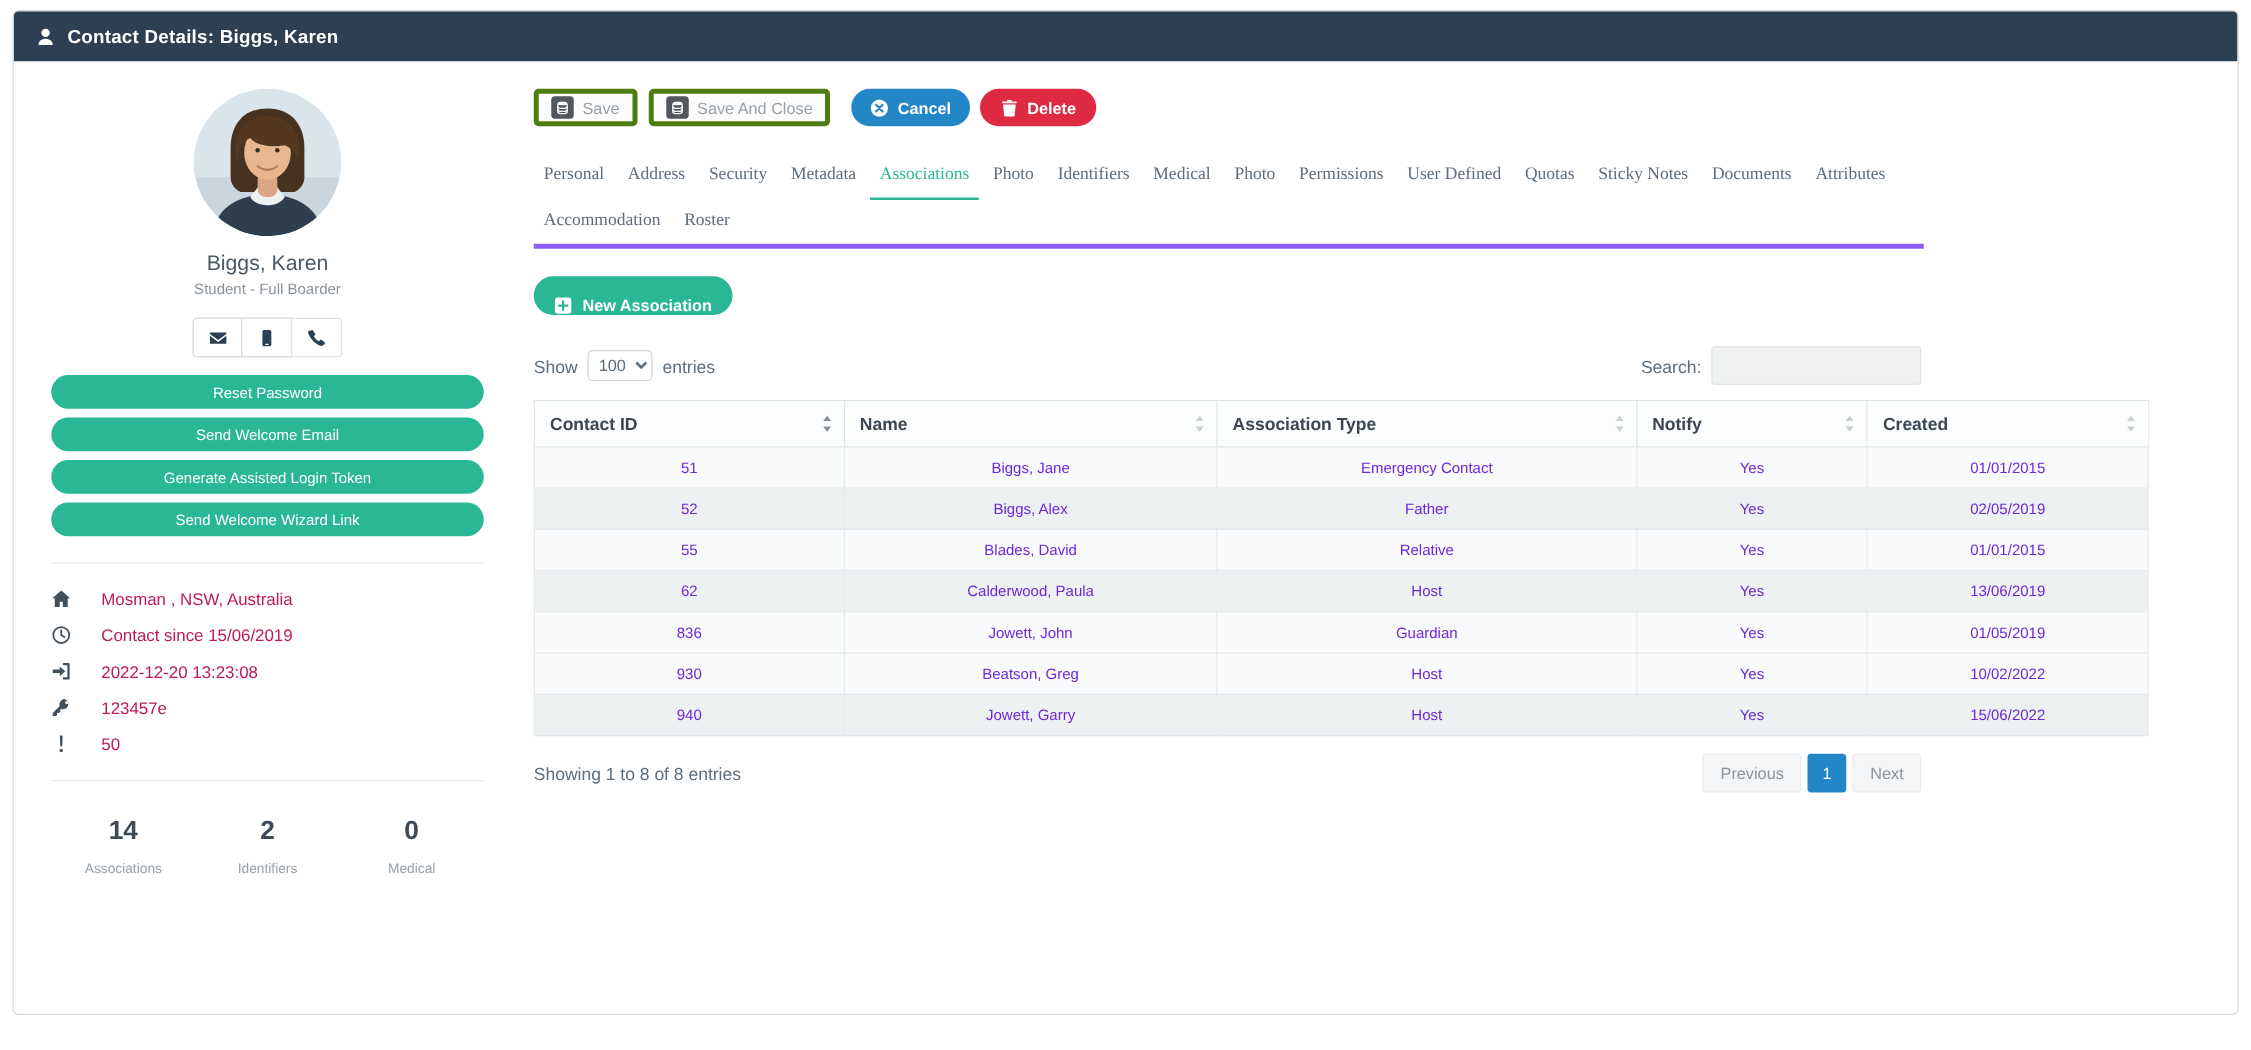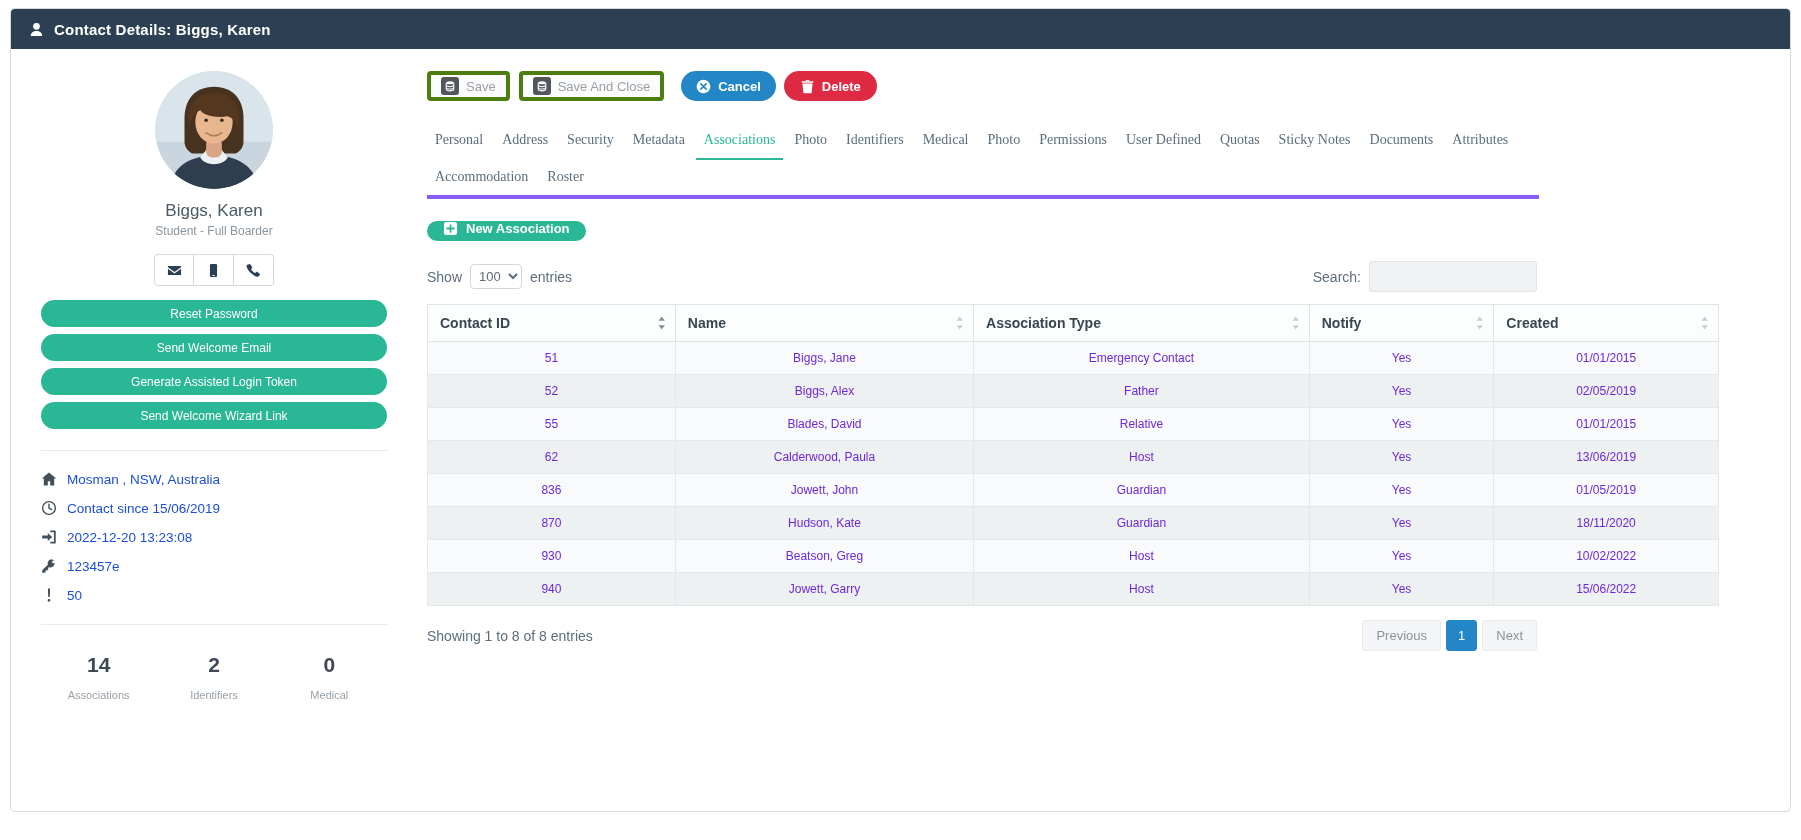--- a/index.html
+++ b/index.html
@@ -24,22 +24,22 @@
   .s-role { font-size:12px; color:#8a949c; text-align:center; margin-top:3px; }
   .contact-group { display:flex; justify-content:center; margin:16px 0 14px; }
   .cg-btn { width:40px; height:32px; border:1px solid #d4d9dc; background:#fff; color:#2d4053;
     display:flex; align-items:center; justify-content:center; cursor:pointer; }
   .cg-btn + .cg-btn { border-left:none; }
   .cg-btn:first-child { border-radius:4px 0 0 4px; }
   .cg-btn:last-child { border-radius:0 4px 4px 0; }
   .action-btn { display:block; width:100%; background:var(--teal,#2ab795); color:#fff; border:none;
     border-radius:15px; height:27px; font-size:12px; margin-bottom:7px; cursor:pointer; }
   .divider { border:none; border-top:1px solid #e7eaec; margin:21px 0 20px; }
-  .info-item { display:flex; align-items:center; gap:10px; margin-bottom:13px;
-    font-size:13.5px; color:#1d4ed8; }
+  .info-item { display:flex; align-items:center; gap:24px; margin-bottom:13px;
+    font-size:13.5px; color:#be185d; }
   .info-item .ic { width:16px; height:16px; color:#42505c; flex:0 0 16px; }
   .stats { display:flex; text-align:center; margin-top:28px; }
   .stat { flex:1; }
   .stat .num { font-size:21px; font-weight:bold; color:#3d4a56; }
   .stat .lbl { font-size:11px; color:#98a1a8; margin-top:12px; }
 
   
   .main { flex:1; padding:22px 0 0 14px; }
   .toolbar { display:flex; align-items:center; gap:8px; }
   .btn { display:inline-flex; align-items:center; gap:7px; font-size:13px; cursor:pointer;
@@ -56,22 +56,22 @@
   .ic16 { width:15px; height:15px; display:inline-flex; }
   .ic16 svg, .ic svg { width:100%; height:100%; fill:currentColor; }
 
   .tabbar { display:flex; flex-wrap:wrap; width:1112px; margin-top:22px;
     border-bottom:4px solid #8b5cf6;font-family:Liberation Serif, serif; }
   .tab { display:inline-block; padding:9px 8px 10px; margin-right:3px; font-size:14px;
     color:#5d6d7c; cursor:pointer; white-space:nowrap; }
   .tab.active { color:var(--teal,#2ab795); border-bottom:2px solid var(--teal,#2ab795); }
 
   .content { padding-top:22px; width:1112px; }
-  .btn-new { display:inline-flex; align-items:flex-start; gap:8px; background:var(--teal,#2ab795);
-    color:#fff; border:none; border-radius:16px; height:20px; padding:0 16px;
+  .btn-new { display:inline-flex; align-items:flex-end; gap:8px; background:var(--teal,#2ab795);
+    color:#fff; border:none; border-radius:16px; height:31px; padding:0 16px;
     font-size:13px; font-weight:bold; cursor:pointer; }
 
   .controls { display:flex; justify-content:space-between; 
     margin:20px 0 12px; font-size:14px; color:#5d6d7c; width:1110px; }
   .show-group { display:flex; align-items:center; gap:8px; }
   .show-group select { padding:3px 4px; border:1px solid #cfd5d9; border-radius:4px;
     color:#5d6d7c; font-size:13px; background:#fff; }
   .search-group { display:flex; align-items:center; gap:8px; }
   .search-input { width:168px; height:31px; border:1px solid #e0e3e5; background:#eff1f2;
     border-radius:3px; padding:0 8px; font-size:13px; color:#55616c; }
@@ -380,27 +380,20 @@
                 <td>Yes</td>
                 <td>13/06/2019</td>
               </tr>
               <tr class="odd">
                 <td>836</td>
                 <td>Jowett, John</td>
                 <td>Guardian</td>
                 <td>Yes</td>
                 <td>01/05/2019</td>
               </tr>
-              <tr class="even">
-                <td>870</td>
-                <td>Hudson, Kate</td>
-                <td>Guardian</td>
-                <td>Yes</td>
-                <td>18/11/2020</td>
-              </tr>
               <tr class="odd">
                 <td>930</td>
                 <td>Beatson, Greg</td>
                 <td>Host</td>
                 <td>Yes</td>
                 <td>10/02/2022</td>
               </tr>
               <tr class="even">
                 <td>940</td>
                 <td>Jowett, Garry</td>

